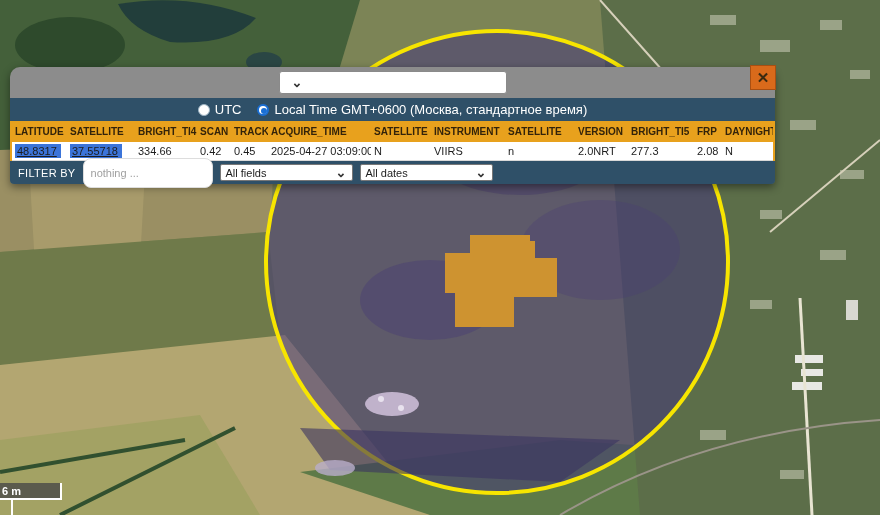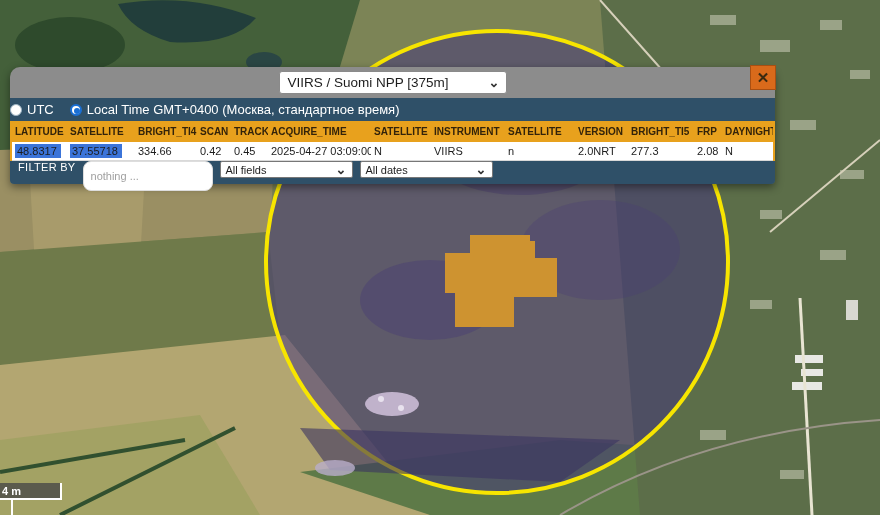--- a/index.html
+++ b/index.html
@@ -19,51 +19,51 @@
   .panel-header{position:relative;height:31px;background:#8C8C8C;border-radius:10px 10px 0 0;
     display:flex;align-items:center;justify-content:center;}
   .select{background:#fff;border:1px solid #8a8a8a;border-radius:3px;display:flex;align-items:center;
     justify-content:space-between;color:#1d1d1d;cursor:pointer;}
   .dataset-select{width:228px;height:23px;font-size:13.5px;padding:0 6px 0 8px;}
   .chev{font-size:13px;font-weight:bold;color:#333;line-height:10px;margin-left:4px;}
   .close-btn{position:absolute;right:-1px;top:-2px;width:26px;height:25px;background:#D96A1B;
     border:1px solid #A84F12;color:#3a2a10;font-size:15px;font-weight:bold;line-height:22px;
     text-align:center;cursor:pointer;padding:0;}
 
-  .radio-row{height:23px;background:#2F5068;display:flex;align-items:center;justify-content:flex-start;
+  .radio-row{height:23px;background:#2F5068;display:flex;align-items:center;justify-content:center;
     gap:16px;color:#fff;font-size:13px;}
   .radio-opt{display:flex;align-items:center;gap:5px;cursor:pointer;}
   .radio{width:12px;height:12px;border-radius:50%;background:#fff;border:1px solid #9db4c4;position:relative;}
   .radio.selected{border:2px solid #1a6fd4;}
   .radio.selected::after{content:"";position:absolute;left:2px;top:2px;width:6px;height:6px;
     border-radius:50%;background:#1a6fd4;}
 
   .tablewrap{background:#bef264;border-left:2px solid #E8A11D;border-right:2px solid #E8A11D;}
   table{border-collapse:collapse;table-layout:fixed;width:761px;}
   thead th{background:#E8A11D;color:#33230a;font-size:10px;font-weight:bold;text-align:left;
     padding:5px 2px 5px 3px;white-space:nowrap;overflow:hidden;}
   tbody td{font-size:11px;color:#1c1c1c;padding:3px 2px 3px 3px;white-space:nowrap;overflow:hidden;
     border-bottom:1px solid #d9d9d9;background:#fff;}
   tbody tr{cursor:pointer;}
-  td .hl{background:#3B74D9;display:inline-block;padding:1px 4px 1px 2px;margin:-1px 0;}
+  td .hl{background:#3B74D9;display:inline-block;padding:1px 4px 1px 2px;margin:-1px 0;text-decoration:underline;}
   th:nth-child(1),td:nth-child(1){width:55px;}
   th:nth-child(2),td:nth-child(2){width:68px;}
   th:nth-child(3),td:nth-child(3){width:62px;}
   th:nth-child(4),td:nth-child(4){width:34px;}
   th:nth-child(5),td:nth-child(5){width:37px;}
   th:nth-child(6),td:nth-child(6){width:103px;}
   th:nth-child(7),td:nth-child(7){width:60px;}
   th:nth-child(8),td:nth-child(8){width:74px;margin-top:9px;}
   th:nth-child(9),td:nth-child(9){width:70px;}
   th:nth-child(10),td:nth-child(10){width:53px;}
   th:nth-child(11),td:nth-child(11){width:66px;}
   th:nth-child(12),td:nth-child(12){width:28px;}
   th:nth-child(13),td:nth-child(13){width:51px;}
 
-  .filter-row{height:23px;background:#2F5068;display:flex;gap:7px;
+  .filter-row{height:23px;background:#2F5068;display:flex;align-items:center;gap:7px;
     padding:0 8px;color:#fff;font-size:11px;border-radius:0 0 4px 4px;}
   .filter-label{letter-spacing:.3px;}
   .filter-input{width:130px;height:30px;border:1px solid #ddd;border-radius:8px;font-size:11px;
     padding:0 7px;outline:none;color:#333;}
   .filter-input::placeholder{color:#a0a0a0;}
   .mini-select{width:133px;height:17px;font-size:11px;padding:1px 5px;border-radius:2px;border:1px solid #777;}
 </style>
 </head>
 <body>
 
@@ -122,44 +122,43 @@
       <ellipse cx="392" cy="404" rx="27" ry="12" fill="#CBBBD6" opacity="0.9"></ellipse>
       <ellipse cx="335" cy="468" rx="20" ry="8" fill="#B9AECB" opacity="0.8"></ellipse>
       <circle cx="381" cy="399" r="3" fill="#E8E2EE"></circle>
         <circle cx="401" cy="408" r="3" fill="#E8E2EE"></circle>
     </g>
 
     <polygon points="470,235 530,235 530,241 535,241 535,258 557,258 557,297 514,297 514,327 455,327 455,293 445,293 445,253 470,253" fill="#CE9330"></polygon>
   </svg>
 
   <div class="scalebar">
-    <span>4 m</span>
+    <span>6 m</span>
   </div>
   <div class="scalebar-tick"></div>
 
   <div class="panel">
 
     <div class="panel-header">
       <div class="select dataset-select">
-        <span>VIIRS / Suomi NPP [375m]</span>
         <span class="chev">⌄</span>
       </div>
       <button class="close-btn">
         <span>✕</span>
       </button>
     </div>
 
     <div class="radio-row">
       <label class="radio-opt">
         <span class="radio"></span>
         <span>UTC</span>
       </label>
       <label class="radio-opt">
         <span class="radio selected"></span>
-        <span>Local Time GMT+0400 (Москва, стандартное время)</span>
+        <span>Local Time GMT+0600 (Москва, стандартное время)</span>
       </label>
     </div>
 
     <div class="tablewrap">
       <table>
         <thead>
           <tr>
             <th>LATITUDE</th>
             <th>SATELLITE</th>
             <th>BRIGHT_TI4</th>

